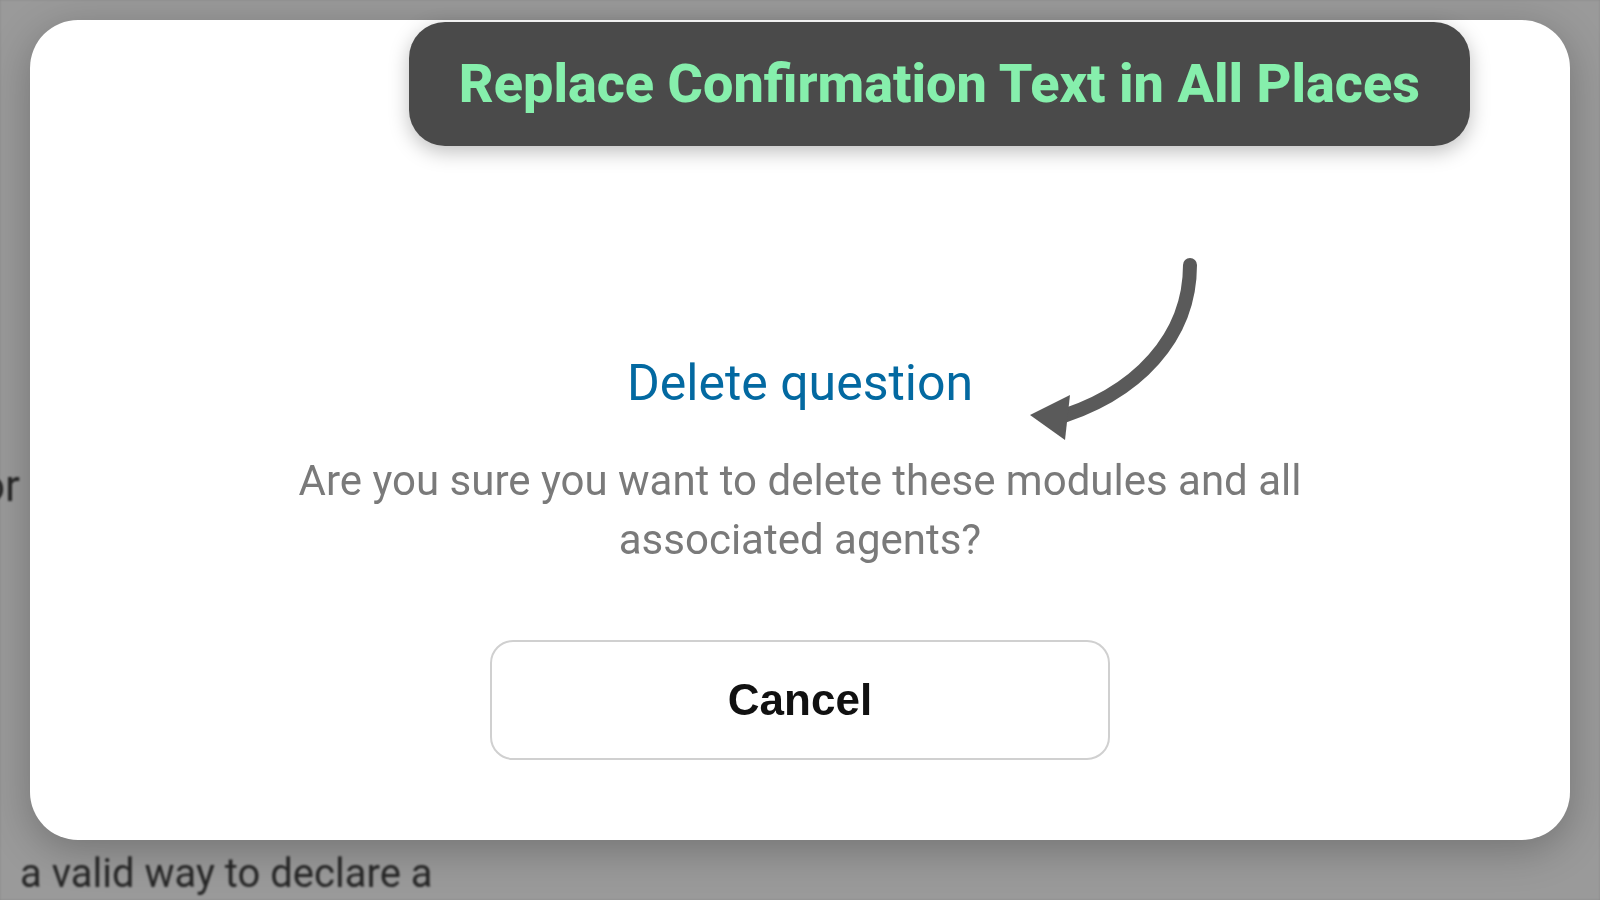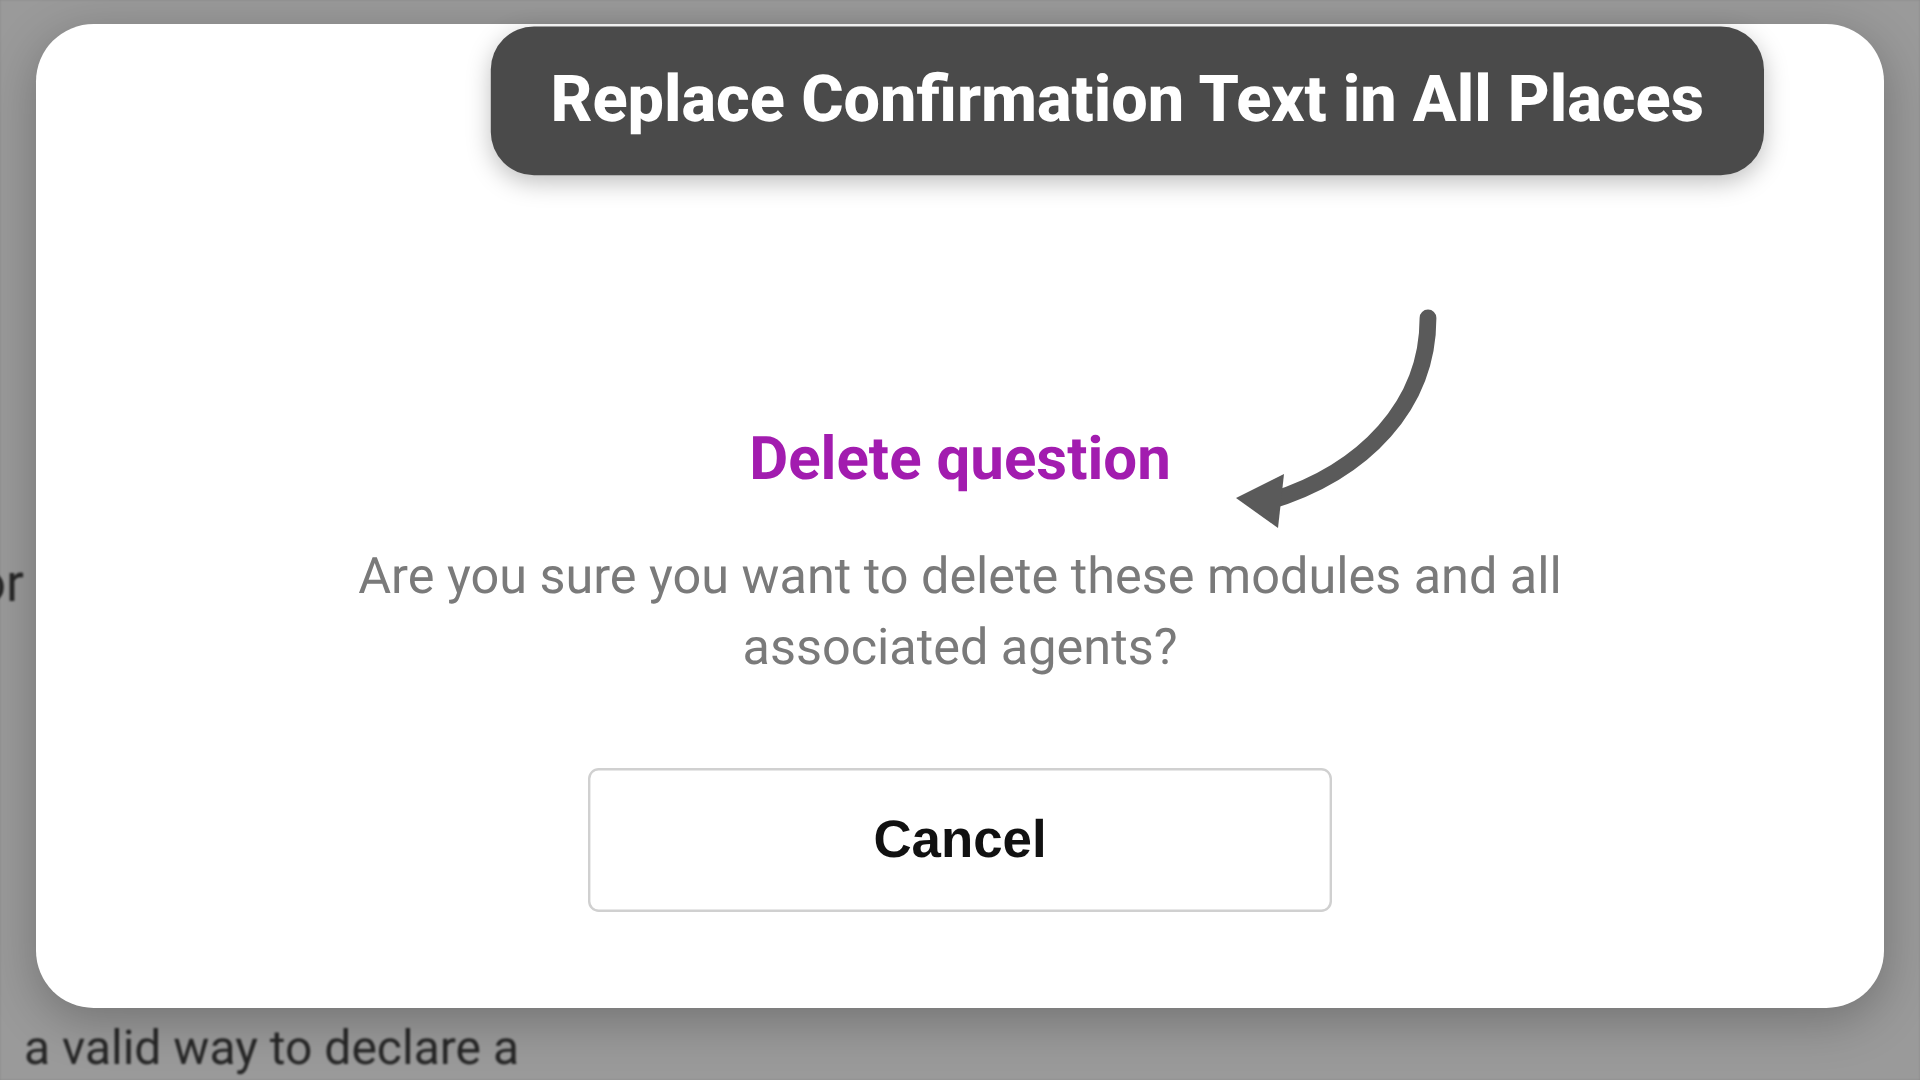--- a/index.html
+++ b/index.html
@@ -41,22 +41,22 @@
     box-shadow: 0 10px 40px rgba(0,0,0,0.25);
     display: flex;
     flex-direction: column;
     align-items: center;
     justify-content: flex-end;
     padding: 40px 100px 80px 100px;
   }
 
   .modal-title {
     font-size: 50px;
-    font-weight: 700;
-    color: #a21caf;
+    font-weight: 400;
+    color: #0369a1;
     text-align: center;
     margin-bottom: 40px;
   }
 
   .modal-body {
     font-size: 42px;
     font-weight: 400;
     color: #7a7a7a;
     text-align: center;
     line-height: 1.4;
@@ -67,21 +67,21 @@
   .button-row {
     display: flex;
     gap: 40px;
     width: 100%;
     justify-content: center;
   }
 
   .btn {
     flex: 1;
     height: 120px;
-    border-radius: 9px;
+    border-radius: 23px;
     font-size: 44px;
     font-weight: 700;
     cursor: pointer;
     display: flex;
     align-items: center;
     justify-content: center;
     max-width: 620px;
   }
 
   .btn-cancel {
@@ -94,21 +94,21 @@
     background: #e02424;
     color: #ffffff;
     border: none;
   }
 
   .annotation {
     position: absolute;
     top: 22px;
     right: 130px;
     background: #4a4a4a;
-    color: #ffffff;
+    color: #86efac;
     border-radius: 36px;
     padding: 28px 50px;
     font-size: 54px;
     font-weight: 800;
     text-align: center;
     line-height: 1.25;
     box-shadow: 0 6px 20px rgba(0,0,0,0.25);
     z-index: 10;
   }
 

